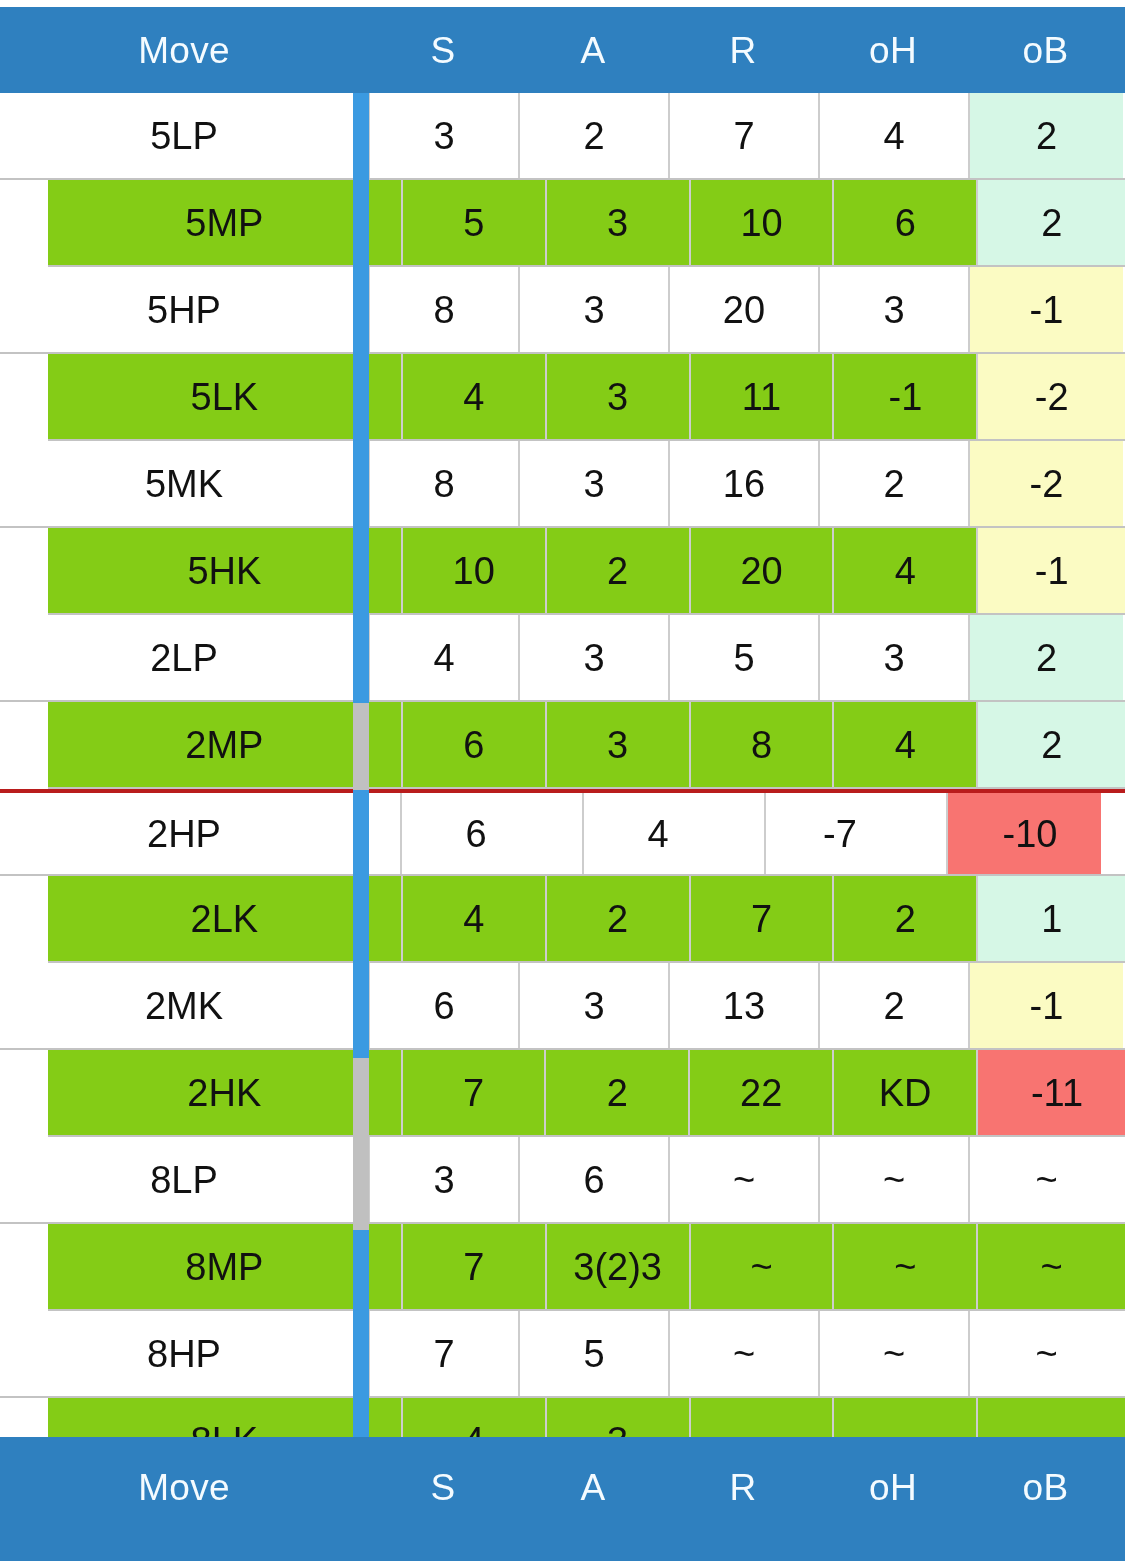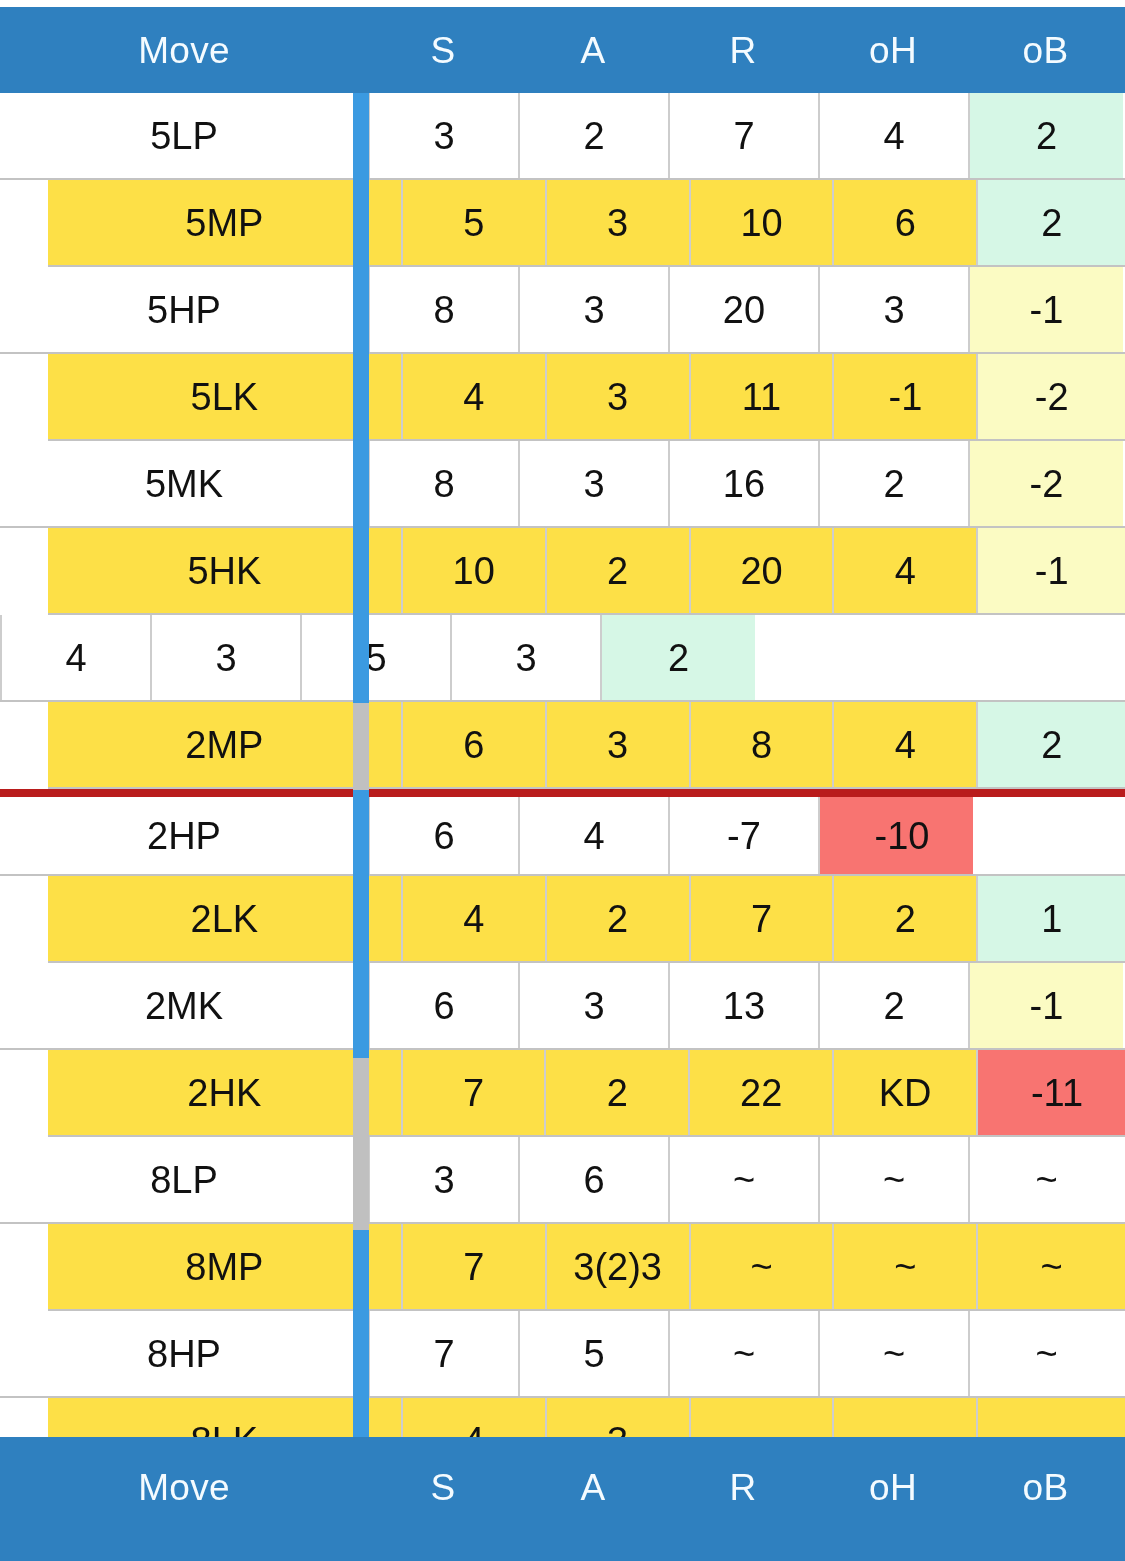--- a/index.html
+++ b/index.html
@@ -60,24 +60,24 @@
     z-index: 10;
   }
 
   .row {
     position: relative;
     display: flex;
     height: 87px;
     box-sizing: border-box;
     border-bottom: 2px solid #c3c3c3;
   }
-  .row.odd  { background: #fde047; margin-left: 48px; }
+  .row.odd  { background: #84cc16; margin-left: 48px; }
   .row.even { background: #ffffff; }
 
-  .row.split-above { border-top: 8px solid #b91c1c; }
+  .row.split-above { border-top: 4px solid #b91c1c; gap: 32px; }
 
   .cell {
     box-sizing: border-box;
     display: flex;
     align-items: center;
     justify-content: center;
     font-size: 38px;
     color: #111111;
     line-height: 1;
   }
@@ -160,20 +160,21 @@
       </div>
       <div class="row odd">
         <div class="cell c-move">5HK</div>
         <div class="cell c-num">10</div>
         <div class="cell c-num">2</div>
         <div class="cell c-num">20</div>
         <div class="cell c-num">4</div>
         <div class="cell c-last bg-yellow">-1</div>
       </div>
       <div class="row even">
+        <div class="cell c-move">2LP</div>
         <div class="cell c-num">4</div>
         <div class="cell c-num">3</div>
         <div class="cell c-num">5</div>
         <div class="cell c-num">3</div>
         <div class="cell c-last bg-green">2</div>
       </div>
       <div class="row odd">
         <div class="cell c-move">2MP</div>
         <div class="cell c-num">6</div>
         <div class="cell c-num">3</div>

